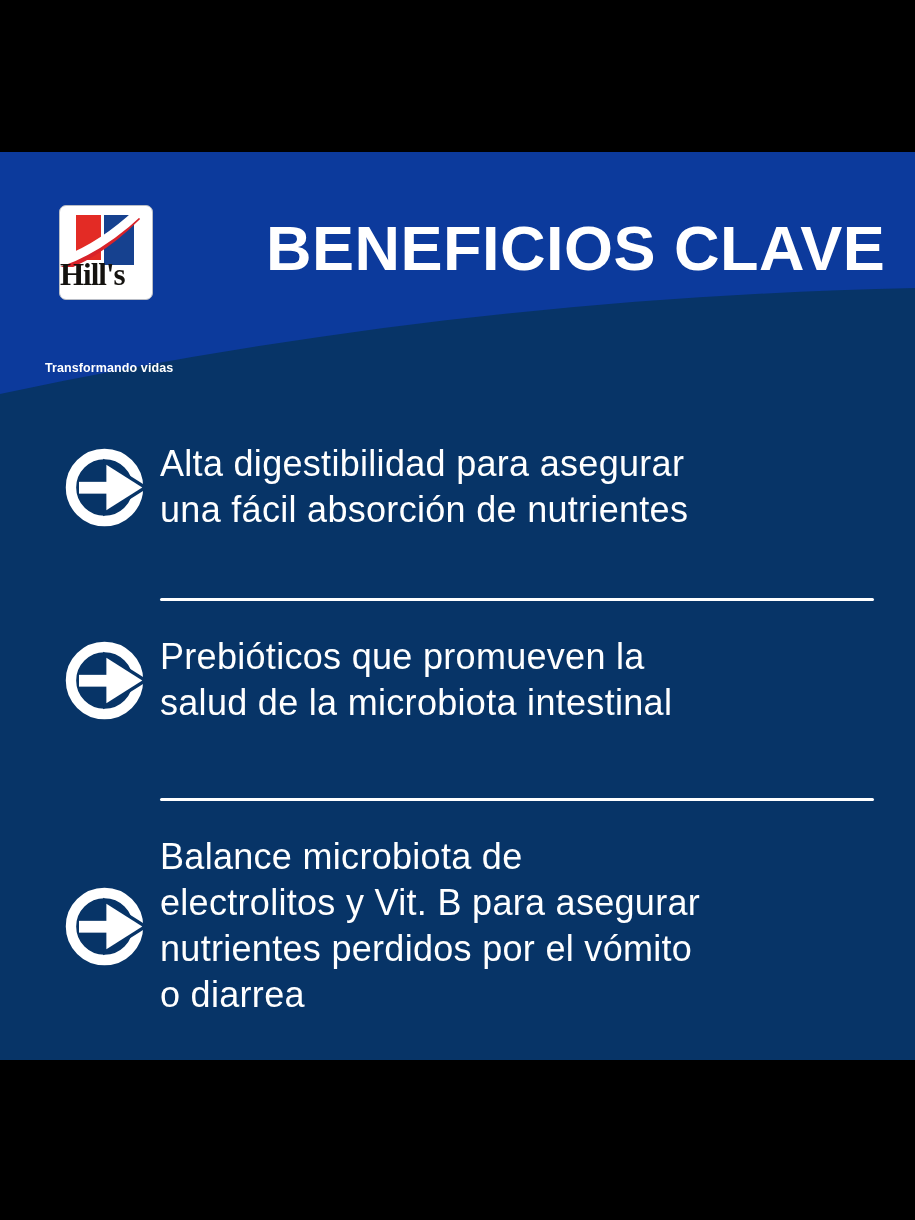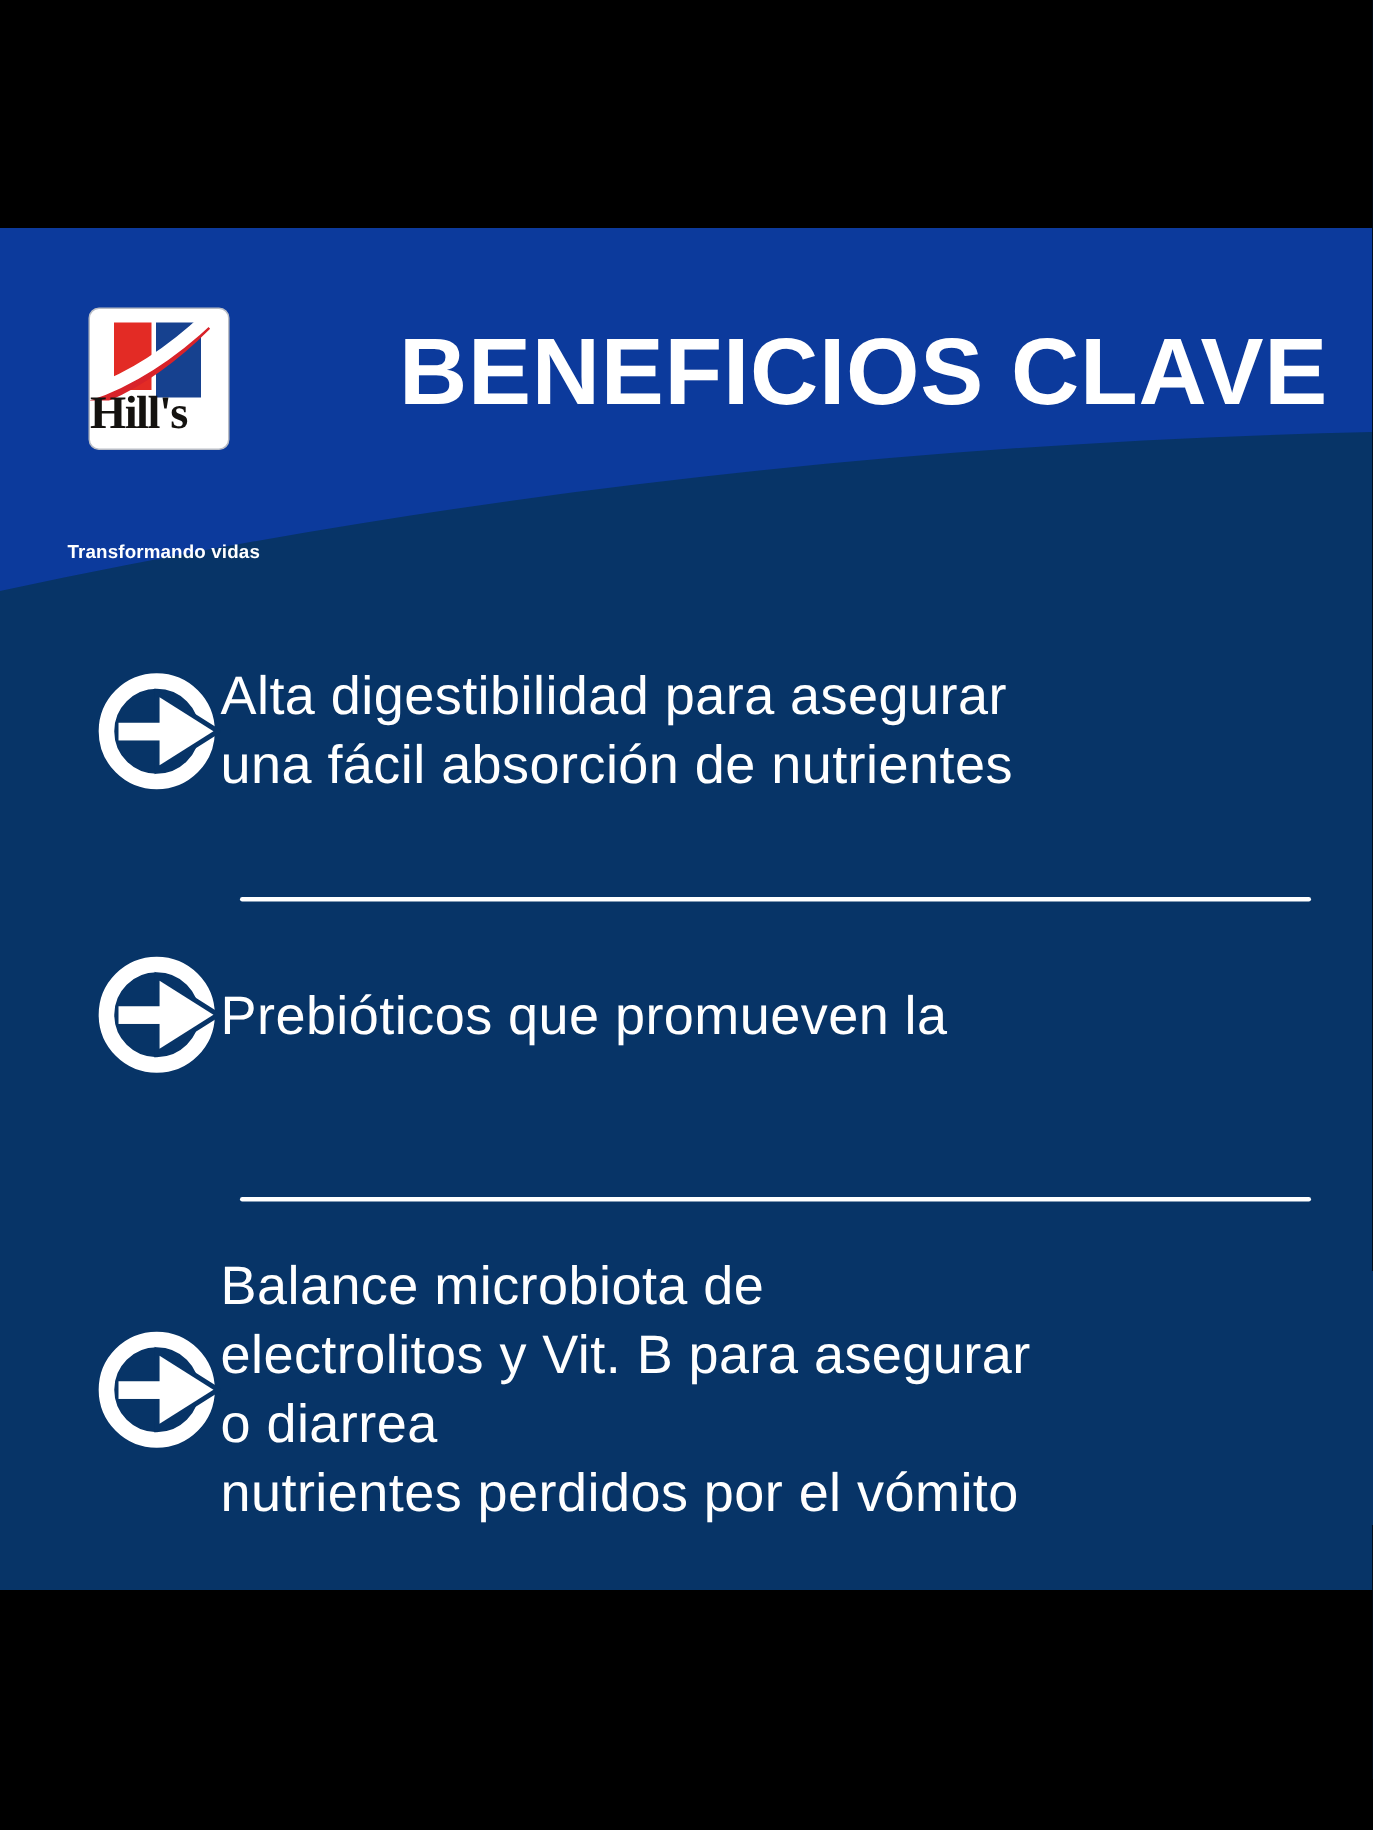--- a/index.html
+++ b/index.html
@@ -27,21 +27,21 @@
     position:absolute;left:-14px;top:156px;width:122px;text-align:left;color:#fff;
     font-weight:bold;font-size:12.5px;letter-spacing:0.1px;white-space:nowrap;
   }
 
   .title{
     position:absolute;left:266px;top:62px;margin:0;color:#fff;
     font-size:63px;font-weight:bold;letter-spacing:0.5px;line-height:1.1;white-space:nowrap;
   }
 
   
-  .benefit{position:absolute;left:62px;display:flex;align-items:center;color:#fff;}
+  .benefit{position:absolute;left:62px;display:flex;align-items:center;gap:13px;color:#fff;}
   .benefit .arrow{flex:0 0 auto;width:85px;height:85px;display:block;}
   .lines{font-size:36px;line-height:46px;letter-spacing:0.3px;font-weight:normal;}
   .lines > div{white-space:nowrap;}
   .benefit.item1{top:289px;}
   .benefit.item2{top:482px;}
   .benefit.item3{top:682px;}
 
   .divider{position:absolute;left:160px;width:714px;height:3px;background:#fff;border-radius:2px;}
   .divider.d1{top:446px;}
   .divider.d2{top:646px;}
@@ -90,36 +90,37 @@
 
     <div class="benefit item2">
       <svg class="arrow" viewBox="0 0 90 90" aria-hidden="true">
         <circle cx="45" cy="45" r="35.5" fill="none" stroke="#ffffff" stroke-width="11"></circle>
         <polygon points="47,21 47,69 85,45" fill="none" stroke="#073467" stroke-width="7"></polygon>
         <rect x="18" y="39" width="32" height="12.5" fill="#ffffff"></rect>
         <polygon points="47,21 47,69 85,45" fill="#ffffff"></polygon>
       </svg>
       <div class="lines">
         <div>Prebióticos que promueven la</div>
+        <div>salud de la microbiota intestinal</div>
       </div>
     </div>
 
     <div class="divider d2"></div>
 
     <div class="benefit item3">
       <svg class="arrow" viewBox="0 0 90 90" aria-hidden="true">
         <circle cx="45" cy="45" r="35.5" fill="none" stroke="#ffffff" stroke-width="11"></circle>
         <polygon points="47,21 47,69 85,45" fill="none" stroke="#073467" stroke-width="7"></polygon>
         <rect x="18" y="39" width="32" height="12.5" fill="#ffffff"></rect>
         <polygon points="47,21 47,69 85,45" fill="#ffffff"></polygon>
       </svg>
       <div class="lines">
         <div>Balance microbiota de</div>
         <div>electrolitos y Vit. B para asegurar</div>
+        <div>nutrientes perdidos por el vómito</div>
         <div>o diarrea</div>
-        <div>nutrientes perdidos por el vómito</div>
       </div>
     </div>
 
   </div>
 
   <div class="letterbox bottom"></div>
 </div>
 
 </body></html>

